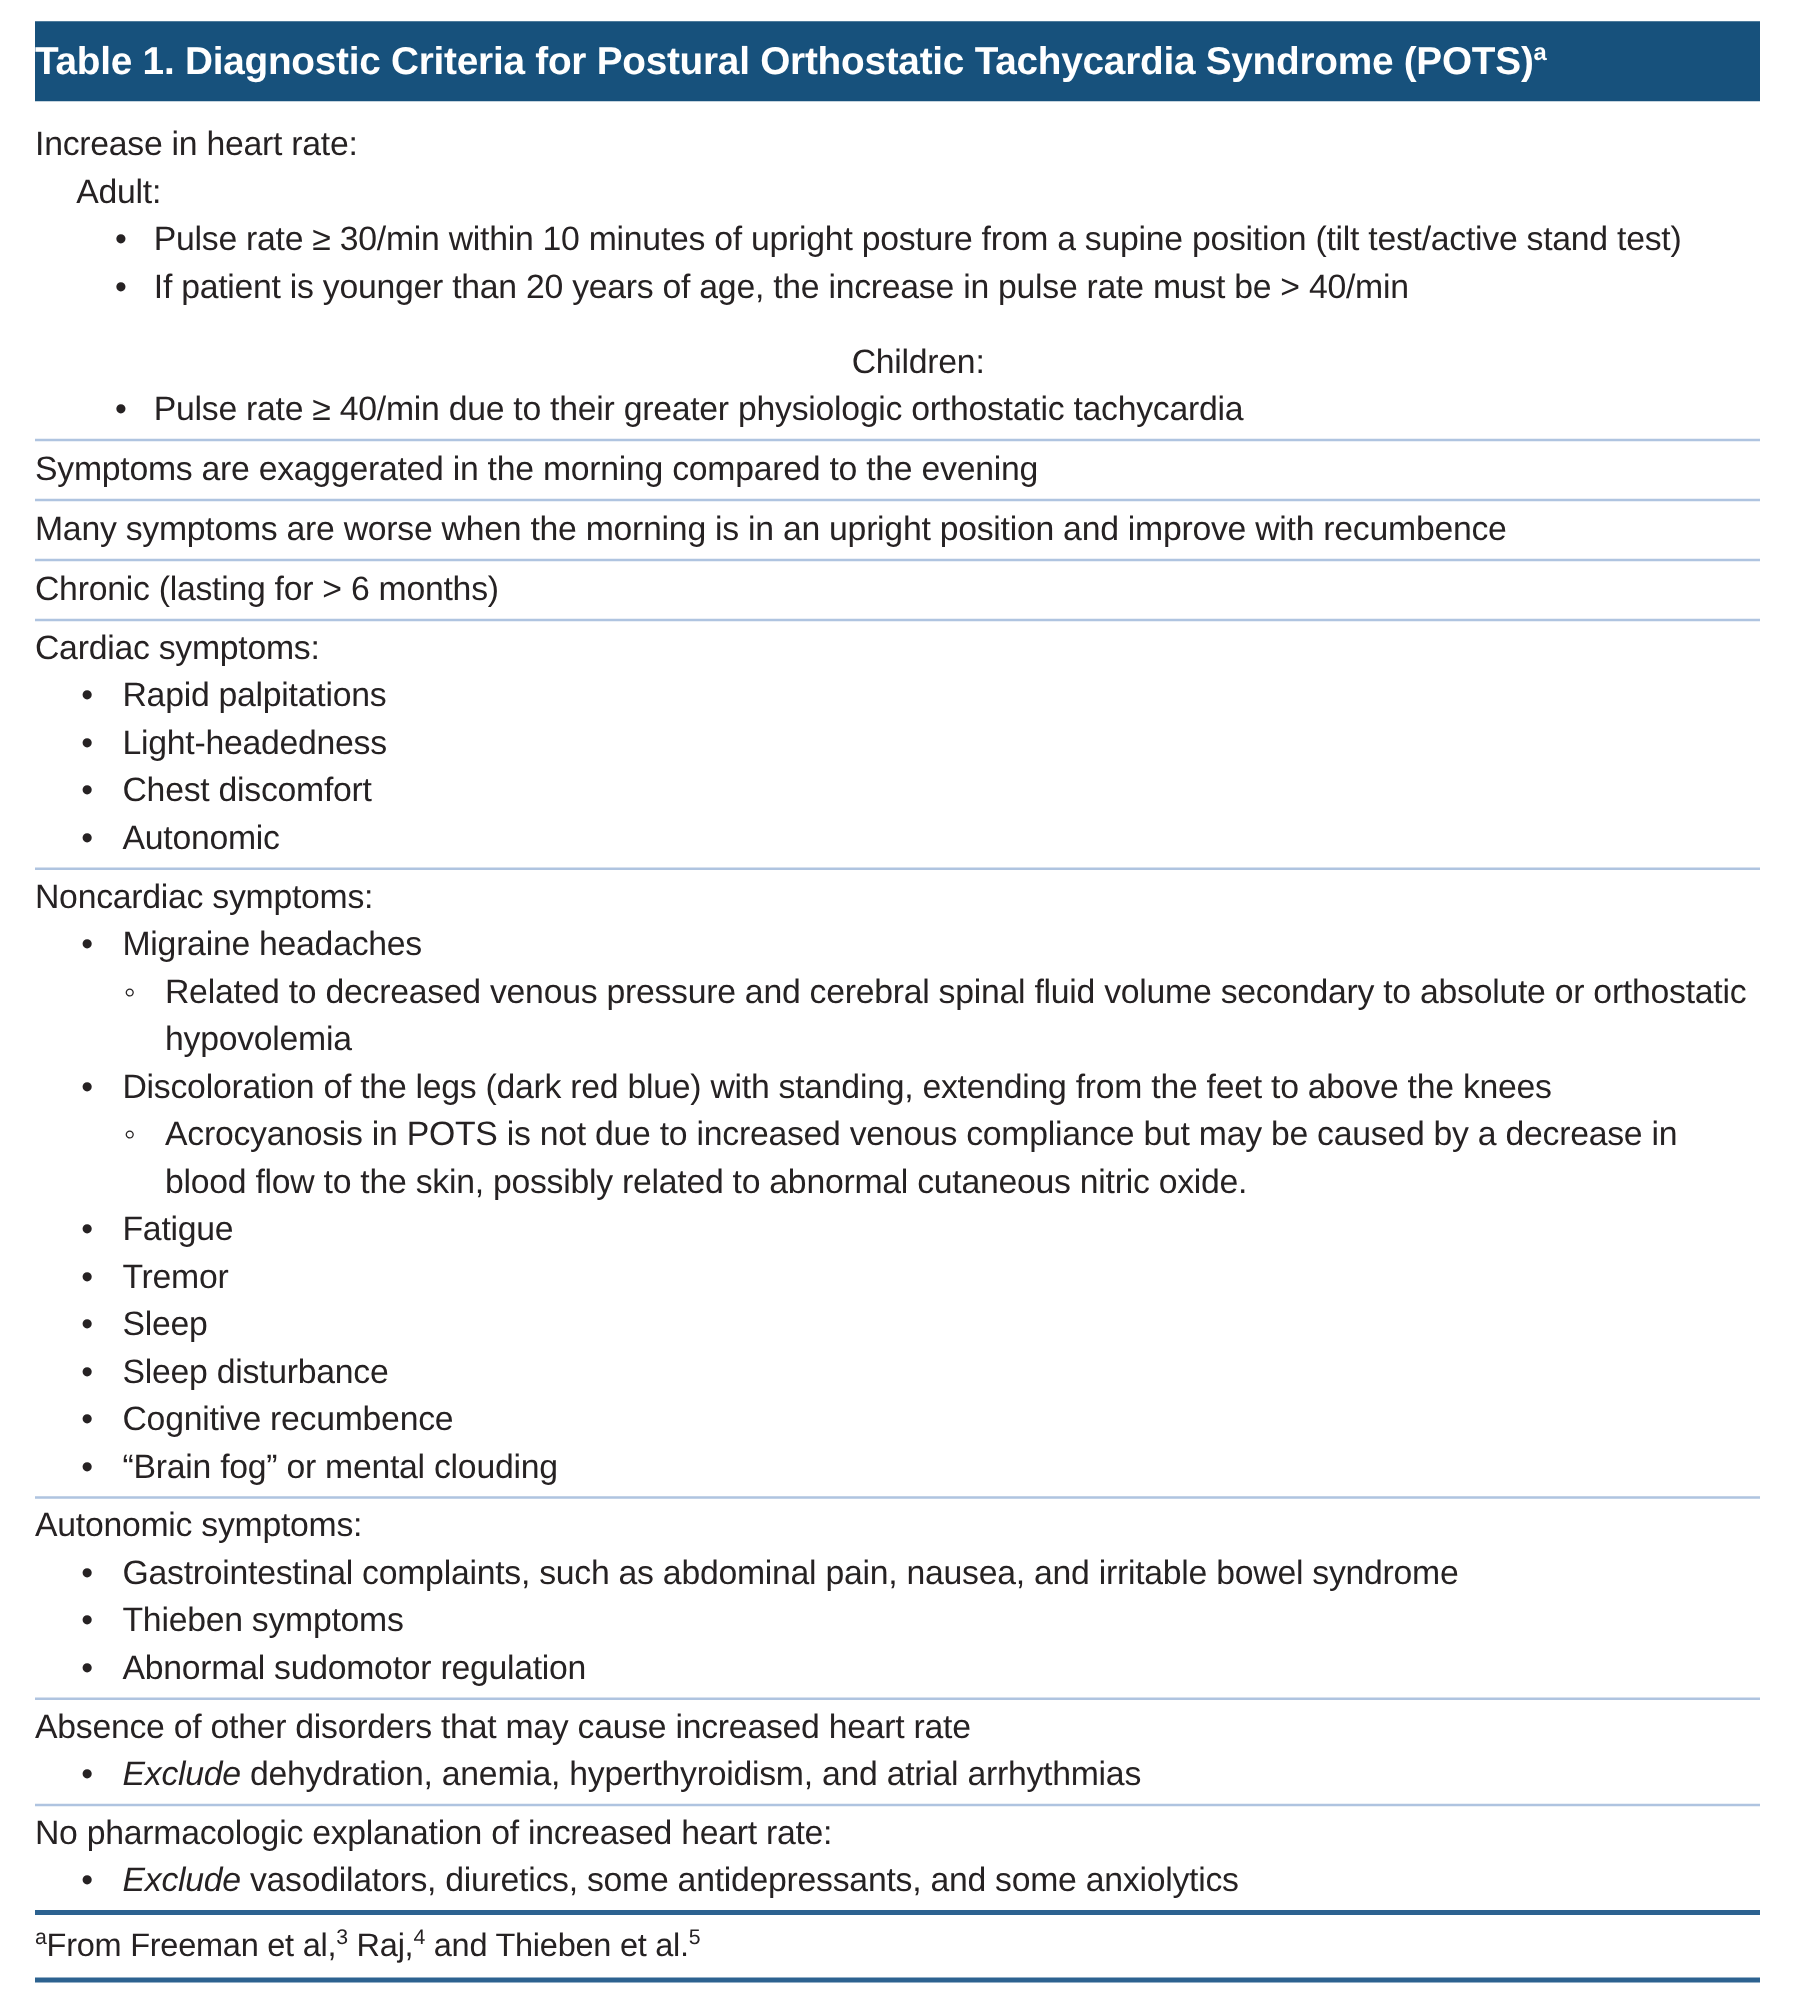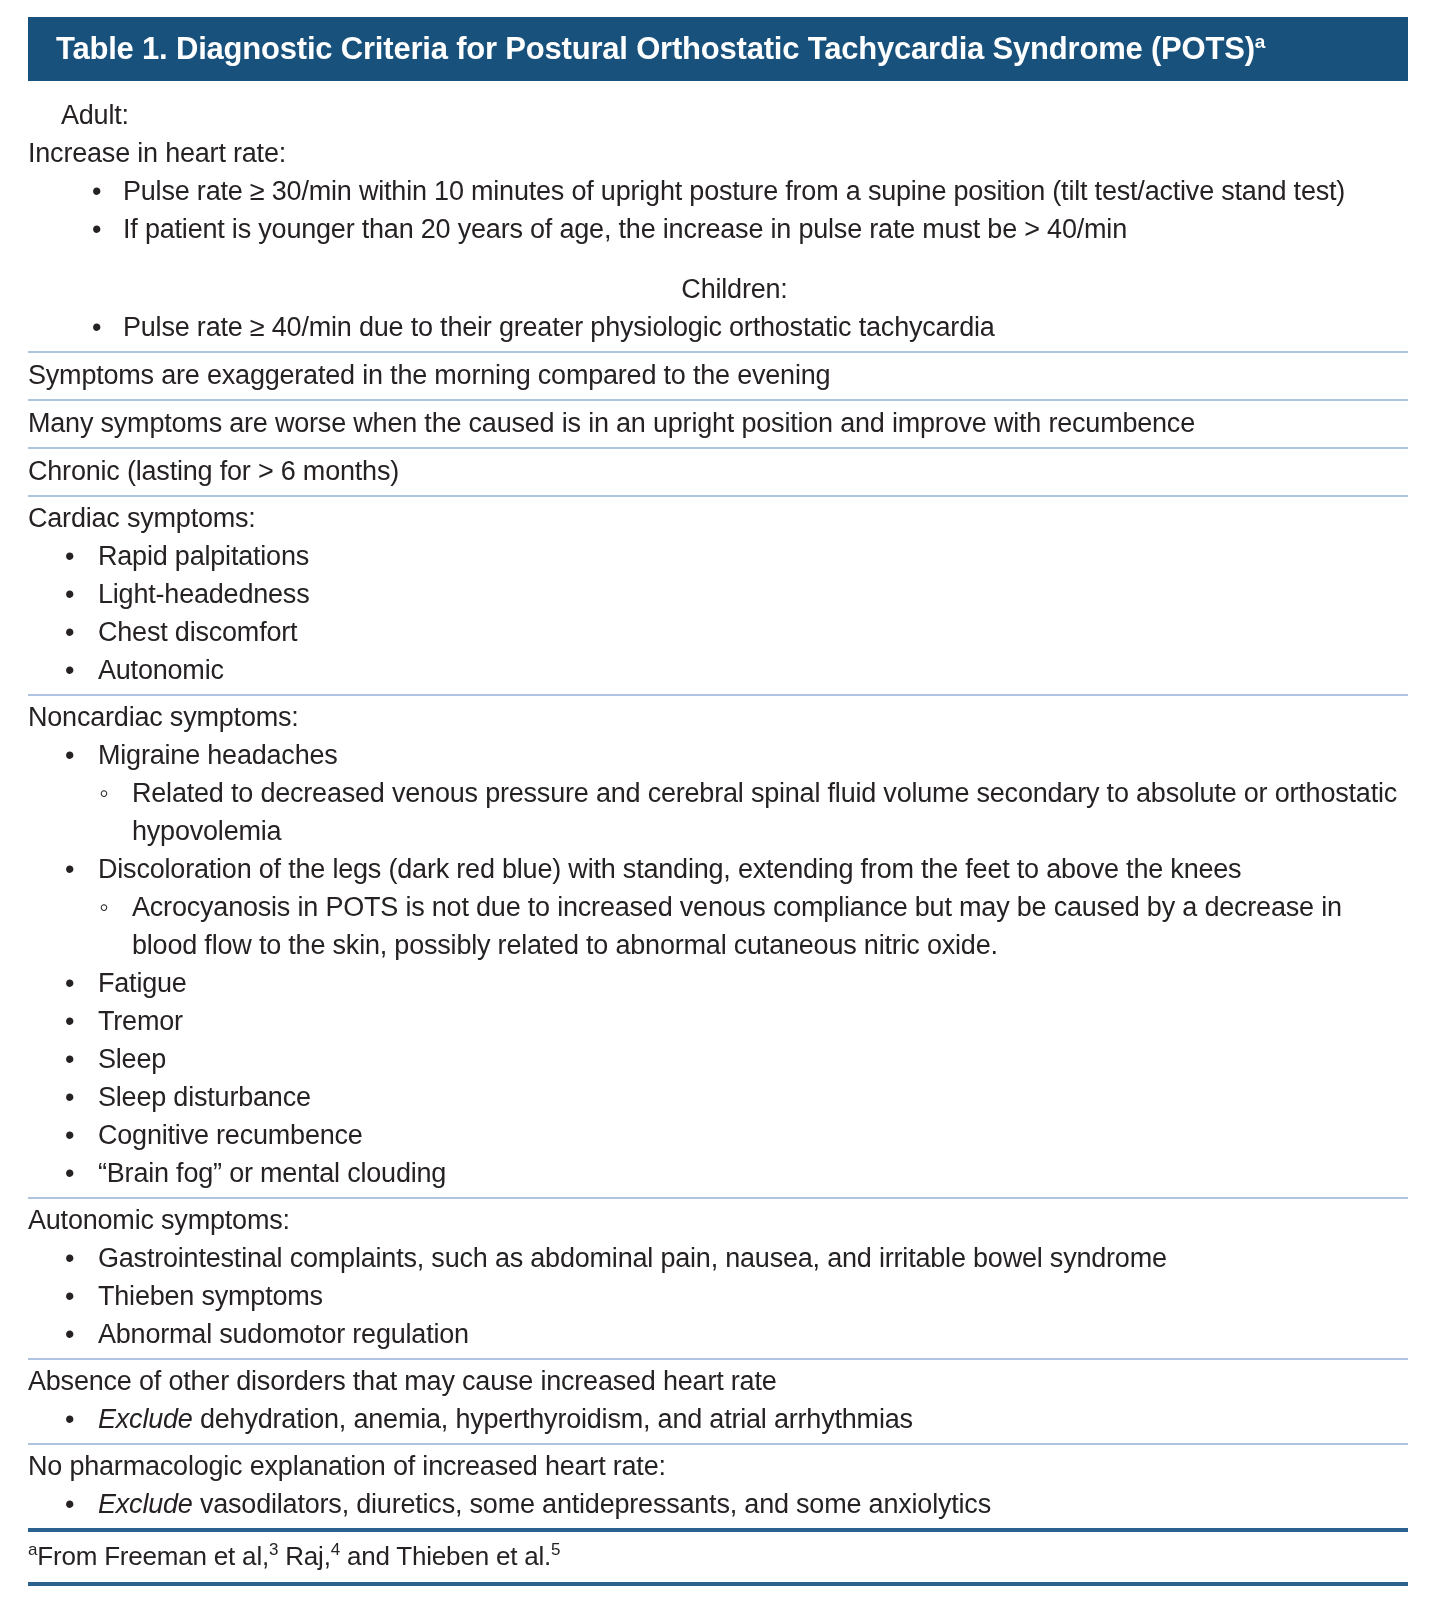--- a/index.html
+++ b/index.html
@@ -19,21 +19,21 @@
     width: 1434px;
     padding: 17px 26px 0 28px;
   }
   .titlebar {
     box-sizing: border-box;
     height: 64px;
     background: #17517c;
     color: #ffffff;
     display: flex;
     align-items: center;
-    padding: 0 28px;
+    padding: 0 0;
     font-size: 31px;
     font-weight: bold;
     letter-spacing: -0.2px;
   }
   .titlebar sup {
     font-size: 19px;
     line-height: 0;
     vertical-align: super;
   }
   .content {
@@ -81,26 +81,26 @@
 
 <div class="page">
 
   <div class="titlebar">
     <div><span>Table 1. Diagnostic Criteria for Postural Orthostatic Tachycardia Syndrome (POTS)</span><sup>a</sup></div>
   </div>
 
   <div class="content">
 
     <div class="section">
+      <div class="line">
+          <span class="txt">Increase in heart rate:</span>
+        </div>
       <div class="line t1">
           <span class="txt">Adult:</span>
         </div>
-      <div class="line">
-          <span class="txt">Increase in heart rate:</span>
-        </div>
       <div class="line bd">
           <span class="marker">•</span>
           <span class="txt">Pulse rate ≥ 30/min within 10 minutes of upright posture from a supine position (tilt test/active stand test)</span>
         </div>
       <div class="line bd">
           <span class="marker">•</span>
           <span class="txt">If patient is younger than 20 years of age, the increase in pulse rate must be &gt; 40/min</span>
         </div>
       <div class="line t1 gap">
           <span class="txt">Children:</span>
@@ -116,21 +116,21 @@
     <div class="section row">
       <div class="line">
           <span class="txt">Symptoms are exaggerated in the morning compared to the evening</span>
         </div>
     </div>
 
     <div class="divider"></div>
 
     <div class="section row">
       <div class="line">
-          <span class="txt">Many symptoms are worse when the caused is in an upright position and improve with recumbence</span>
+          <span class="txt">Many symptoms are worse when the morning is in an upright position and improve with recumbence</span>
         </div>
     </div>
 
     <div class="divider"></div>
 
     <div class="section row">
       <div class="line">
           <span class="txt">Chronic (lasting for &gt; 6 months)</span>
         </div>
     </div>

